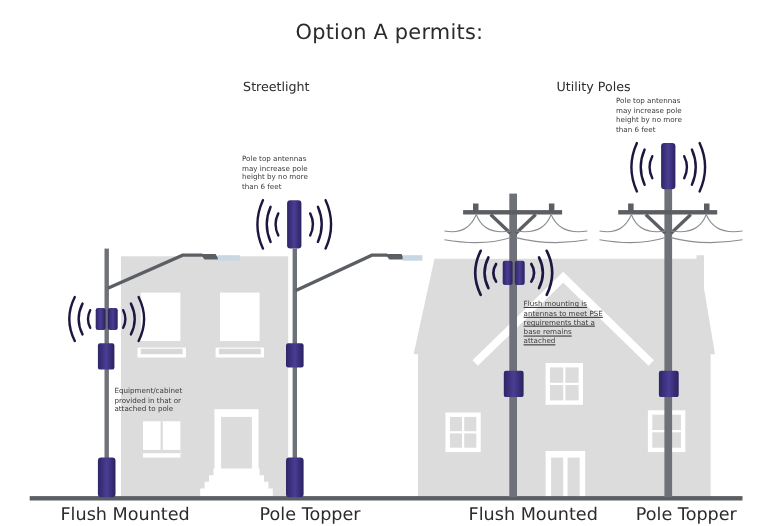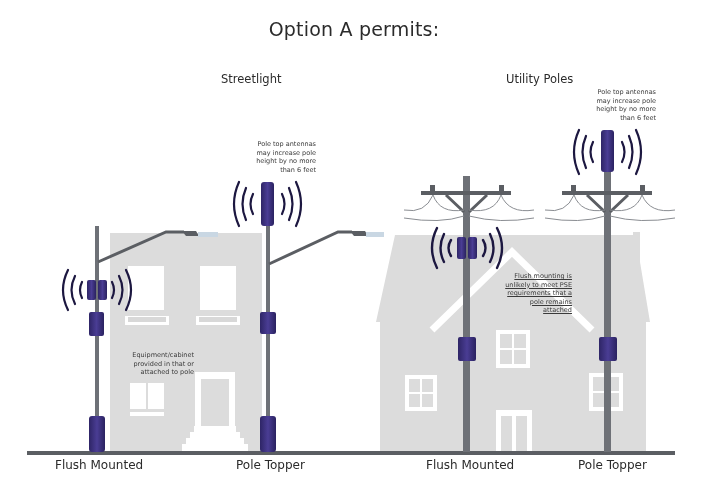--- a/index.html
+++ b/index.html
@@ -1,22 +1,22 @@
 <!DOCTYPE html>
 <html><head>
 <meta charset="utf-8">
 <style>
   html, body { margin: 0; padding: 0; background: #ffffff; }
   body { width: 708px; height: 478px; overflow: hidden; position: relative; font-family: "DejaVu Sans", sans-serif; }
   svg { position: absolute; left: 0; top: 0; }
   .title { position: absolute; left: 0; width: 708px; top: 18px; text-align: center; font-size: 19px; color: #2b2b2b; letter-spacing: 0.2px; }
   .section { position: absolute; font-size: 11.5px; color: #2b2b2b; }
-  .note { position: absolute; font-size: 6.5px; line-height: 8.6px; color: #3a3a3a; text-align: right; }
+  .note { position: absolute; font-size: 6.5px; line-height: 8.6px; color: #3a3a3a; text-align: left; }
   .note span { display: block; }
-  .label { position: absolute; font-size: 12px; color: #2b2b2b; white-space: nowrap; }
+  .label { position: absolute; font-size: 16px; color: #2b2b2b; white-space: nowrap; }
 </style>
 </head>
 <body>
 
 <svg width="708" height="478" viewBox="0 0 708 478">
   <defs>
     <linearGradient id="antGrad" x1="0" x2="1" y1="0" y2="0">
       <stop offset="0" stop-color="#2e2566"></stop>
       <stop offset="0.5" stop-color="#4a3d94"></stop>
       <stop offset="1" stop-color="#2a2260"></stop>
@@ -182,23 +182,23 @@
 
 <div class="note" style="left:560px; top:88px; width:96px;">
   <span>Pole top antennas</span>
   <span>may increase pole</span>
   <span>height by no more</span>
   <span>than 6 feet</span>
 </div>
 
 <div class="note" style="left:476px; top:272px; width:96px;text-decoration:underline;">
   <span>Flush mounting is</span>
-  <span>unlikely to meet PSE</span>
+  <span>antennas to meet PSE</span>
   <span>requirements that a</span>
-  <span>pole remains</span>
+  <span>base remains</span>
   <span>attached</span>
 </div>
 
 <div class="note" style="left:104px; top:351px; width:90px;">
   <span>Equipment/cabinet</span>
   <span>provided in that or</span>
   <span>attached to pole</span>
 </div>
 
 <div class="label" style="left:55px; top:458px;">Flush Mounted</div>

